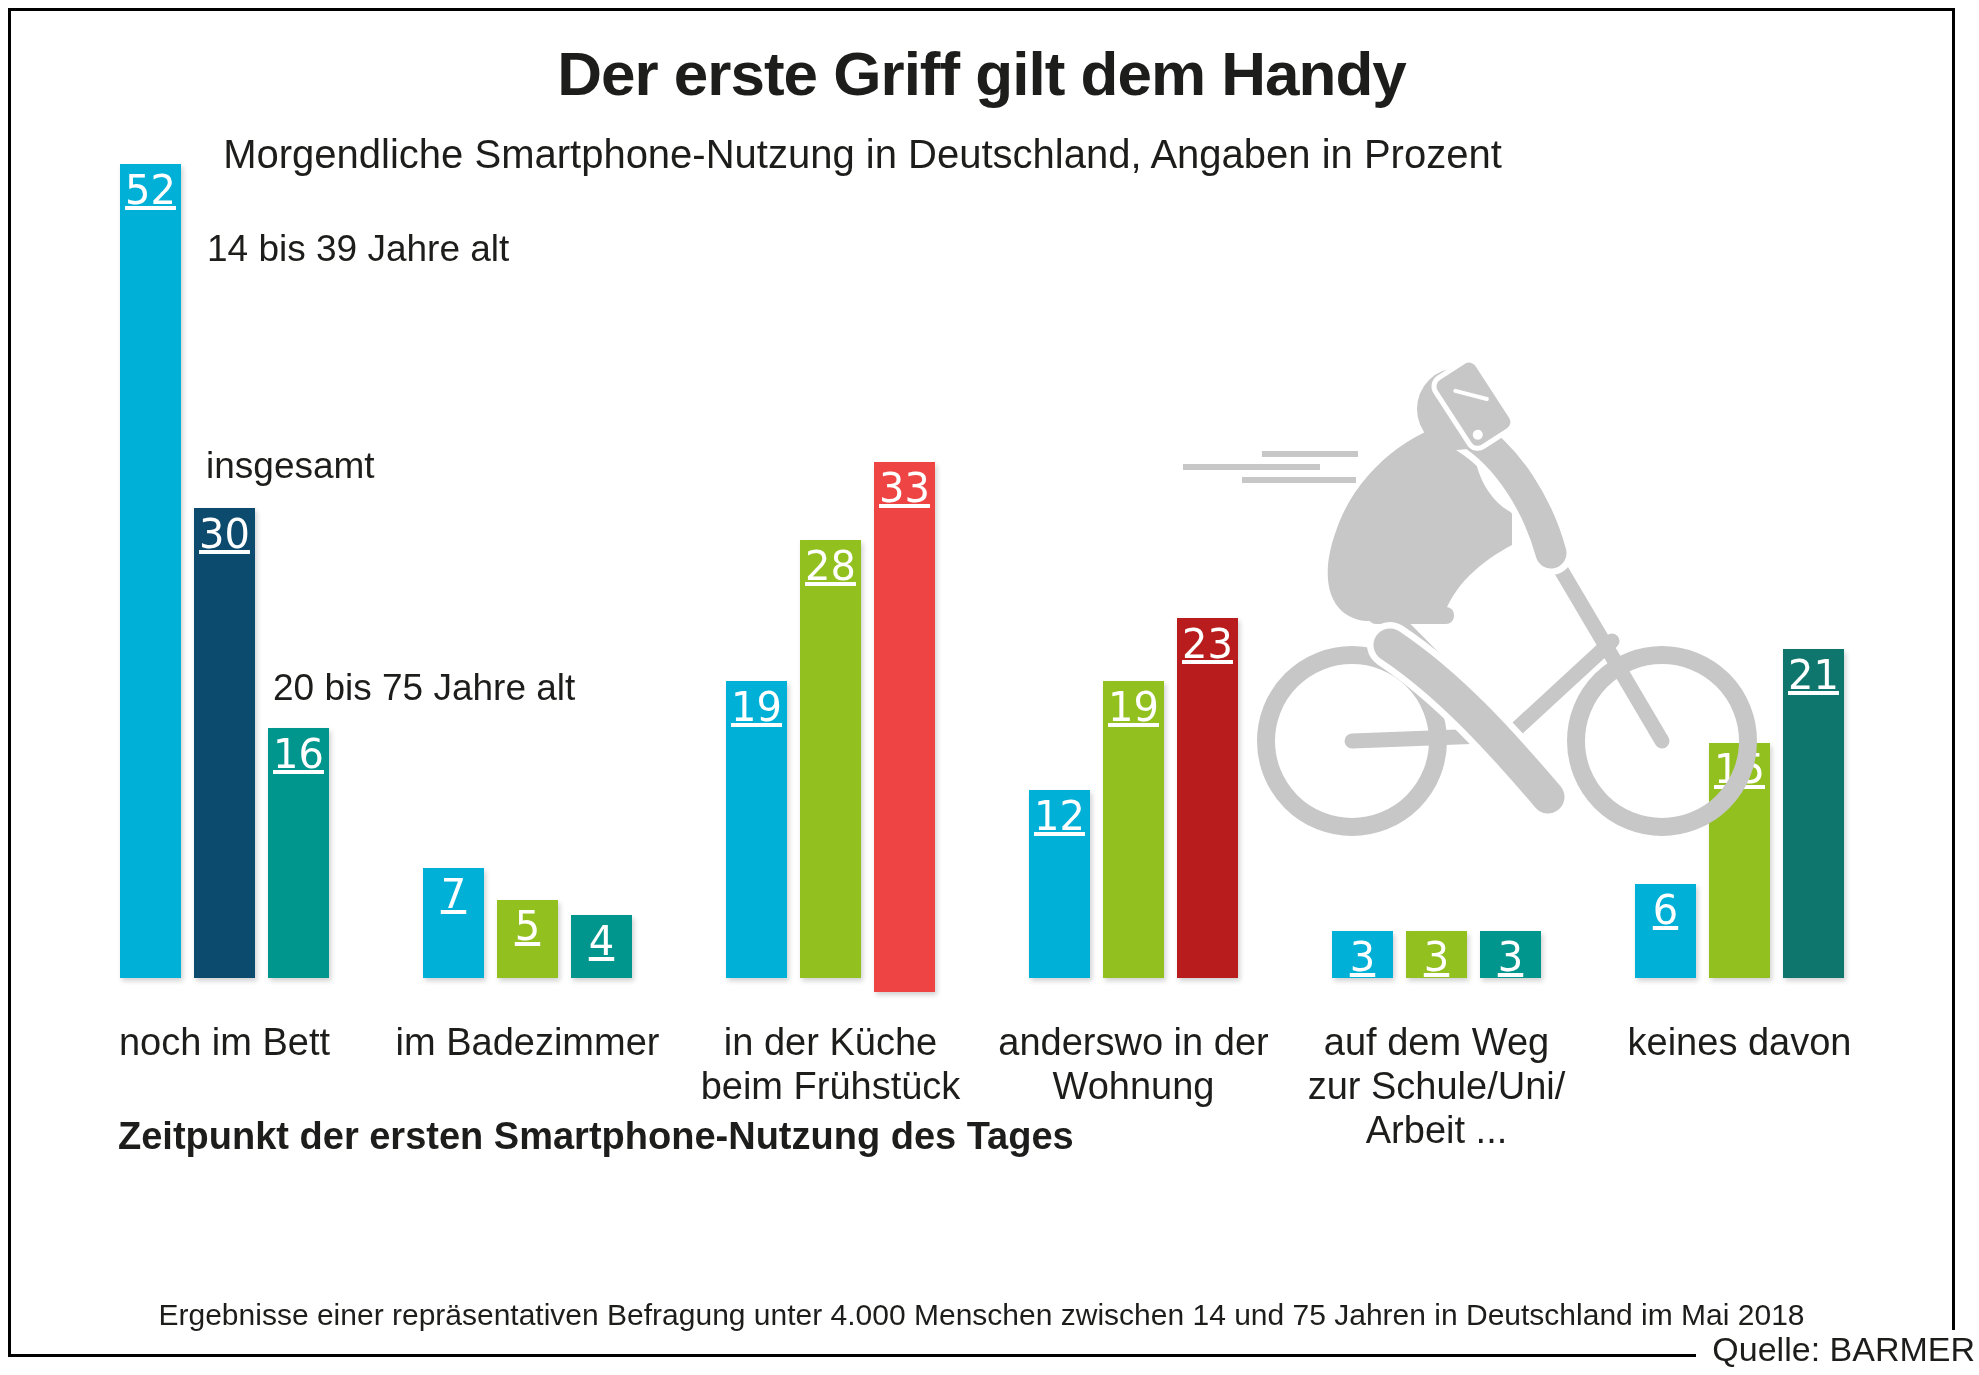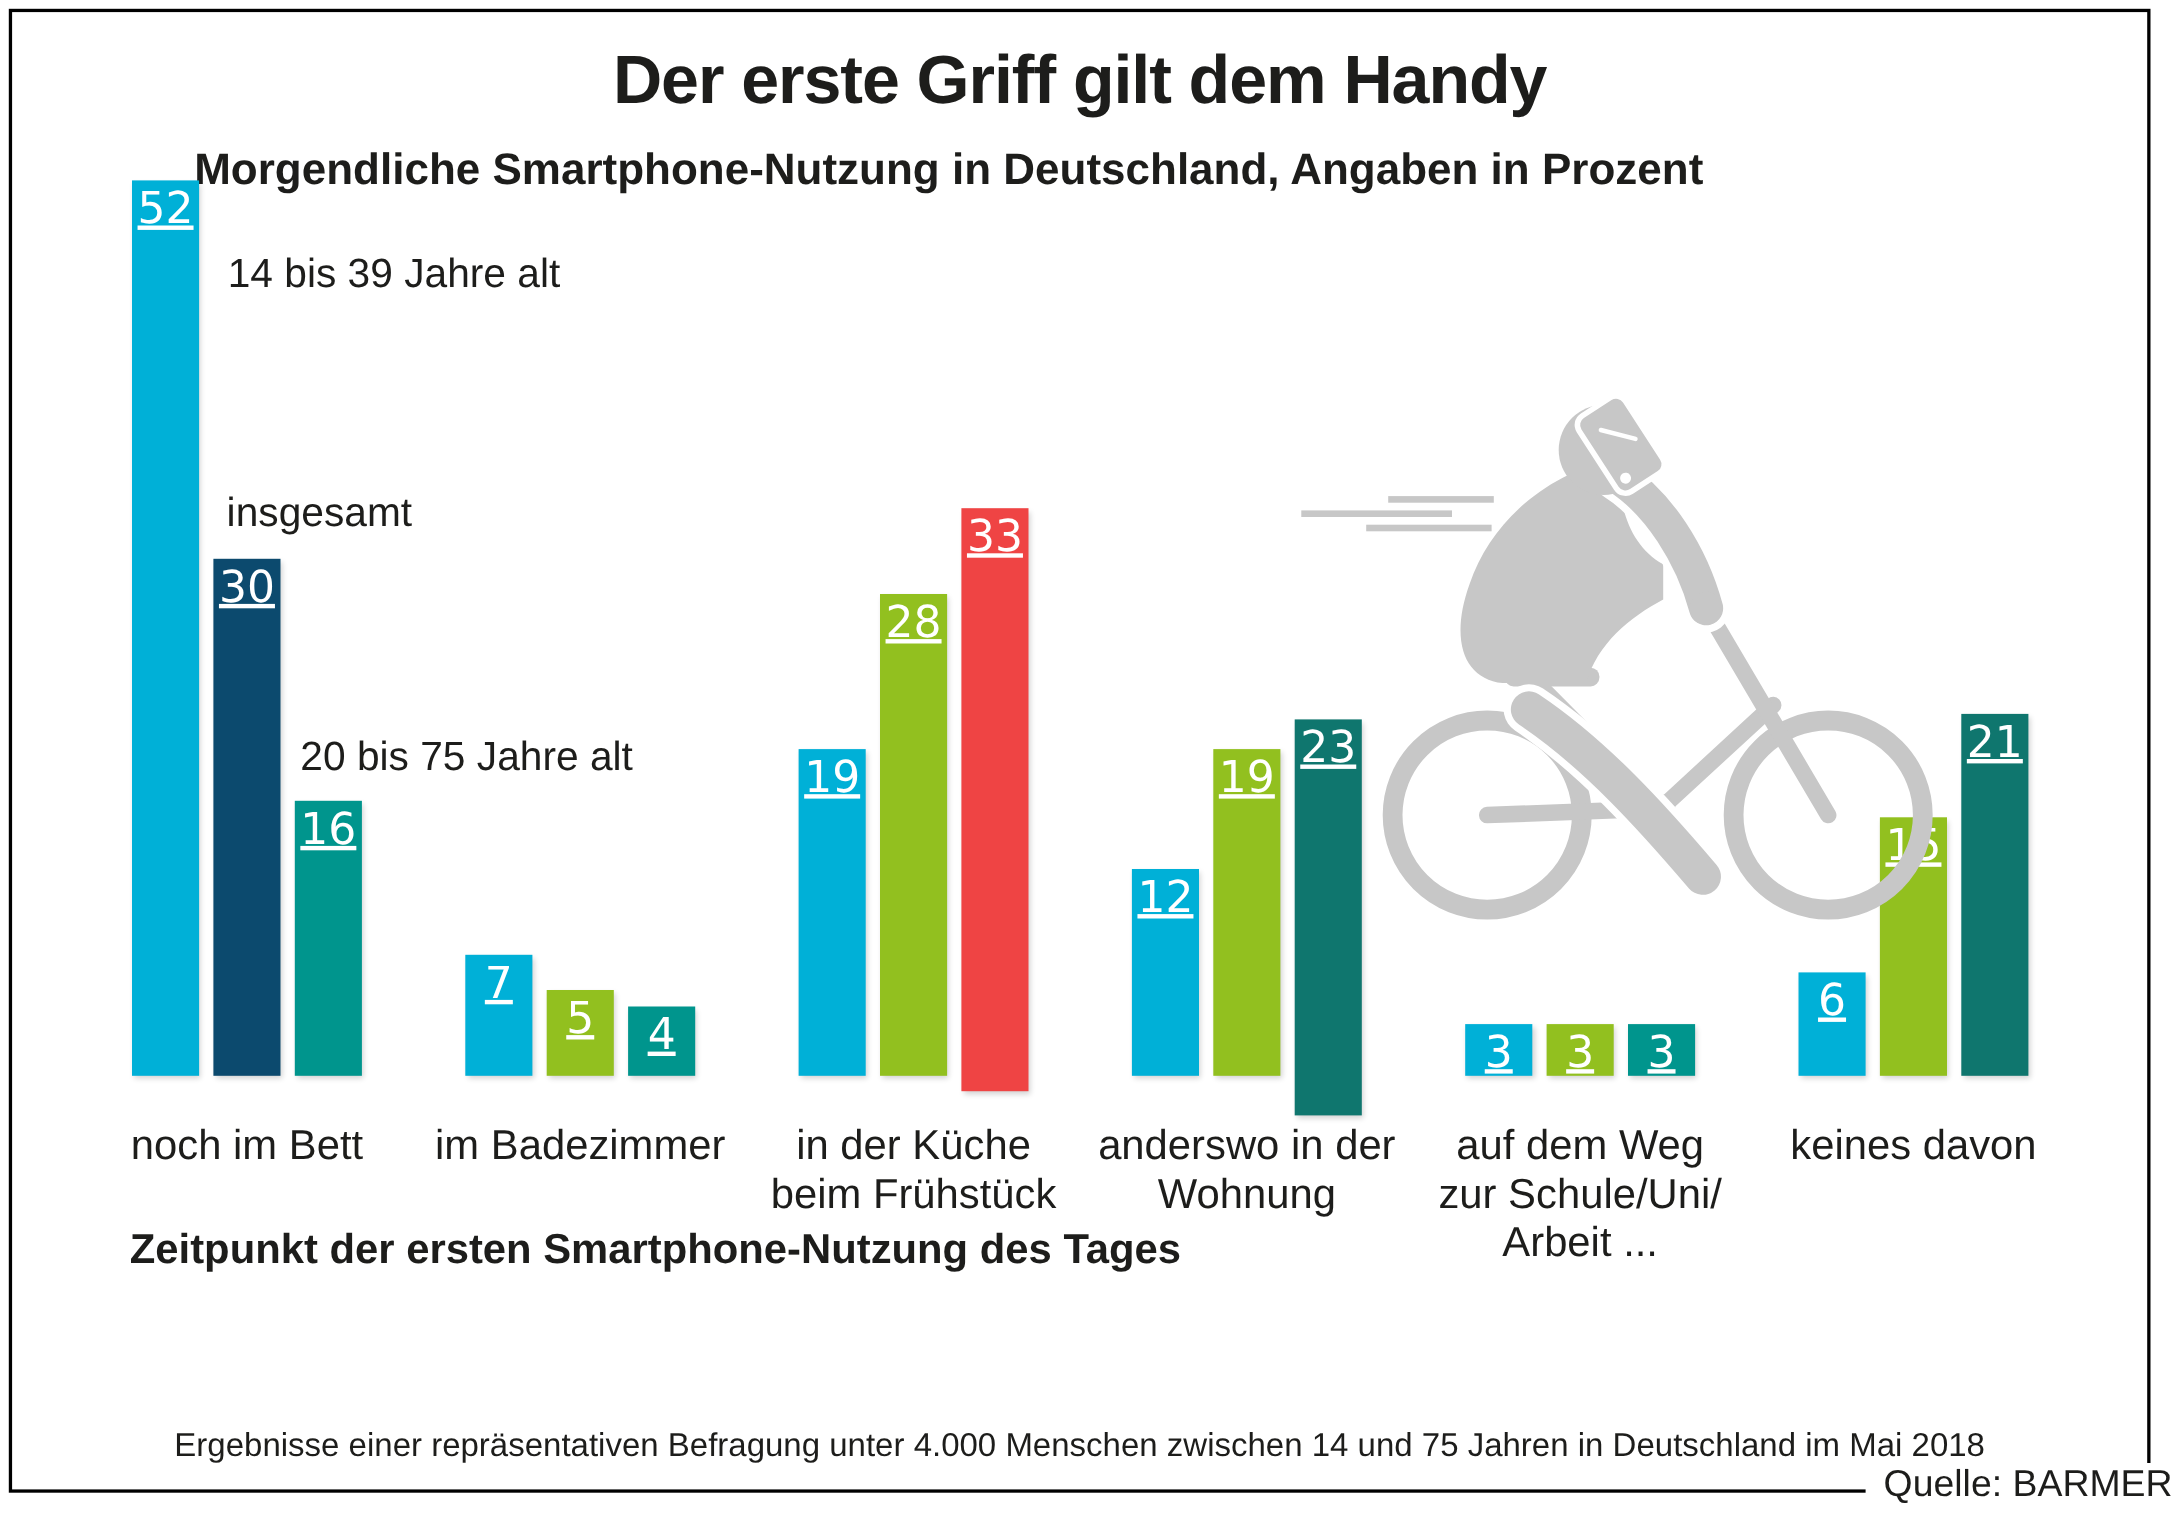--- a/index.html
+++ b/index.html
@@ -10,21 +10,21 @@
   .frame{
     position:absolute;left:8px;top:8px;width:1941px;height:1343px;
     border:3px solid #000;box-sizing:content-box;
   }
   .title{
     position:absolute;left:8px;top:40px;width:1947px;text-align:center;
     font-size:62px;font-weight:bold;letter-spacing:-1px;line-height:1.1;
   }
   .subtitle{
     position:absolute;left:8px;top:132px;width:1709px;text-align:center;
-    font-size:40px;font-weight:bold;line-height:1.1;
+    font-size:40px;font-weight:normal;line-height:1.1;
   }
   .bar{
     position:absolute;width:61px;
     box-shadow:2px 3px 5px rgba(0,0,0,0.18);
   }
   .bar .val{
     display:block;width:100%;text-align:center;padding-top:5px;
     font-family:"DejaVu Sans",sans-serif;font-size:40px;color:#ffffff;line-height:1.05;text-decoration:underline;
   }
   .series-label{
@@ -97,21 +97,21 @@
       <div class="cat-label" style="left: 660.5px;">
         <div>in der Küche</div>
         <div>beim Frühstück</div>
       </div>
       <div class="bar" style="left: 1029px; top: 790px; height: 188px; background: rgb(0, 176, 215);">
         <span class="val">12</span>
       </div>
       <div class="bar" style="left: 1103px; top: 681px; height: 297px; background: rgb(146, 192, 31);">
         <span class="val">19</span>
       </div>
-      <div class="bar" style="left: 1177px; top: 618px; height: 360px; background: #0f766e; margin-top: 36px;">
+      <div class="bar" style="left: 1177px; top: 618px; height: 360px; background: #b91c1c;">
         <span class="val">23</span>
       </div>
       <div class="cat-label" style="left: 963.5px;">
         <div>anderswo in der</div>
         <div>Wohnung</div>
       </div>
       <div class="bar" style="left: 1332px; top: 931px; height: 47px; background: rgb(0, 176, 215);">
         <span class="val">3</span>
       </div>
       <div class="bar" style="left: 1406px; top: 931px; height: 47px; background: rgb(146, 192, 31);">

